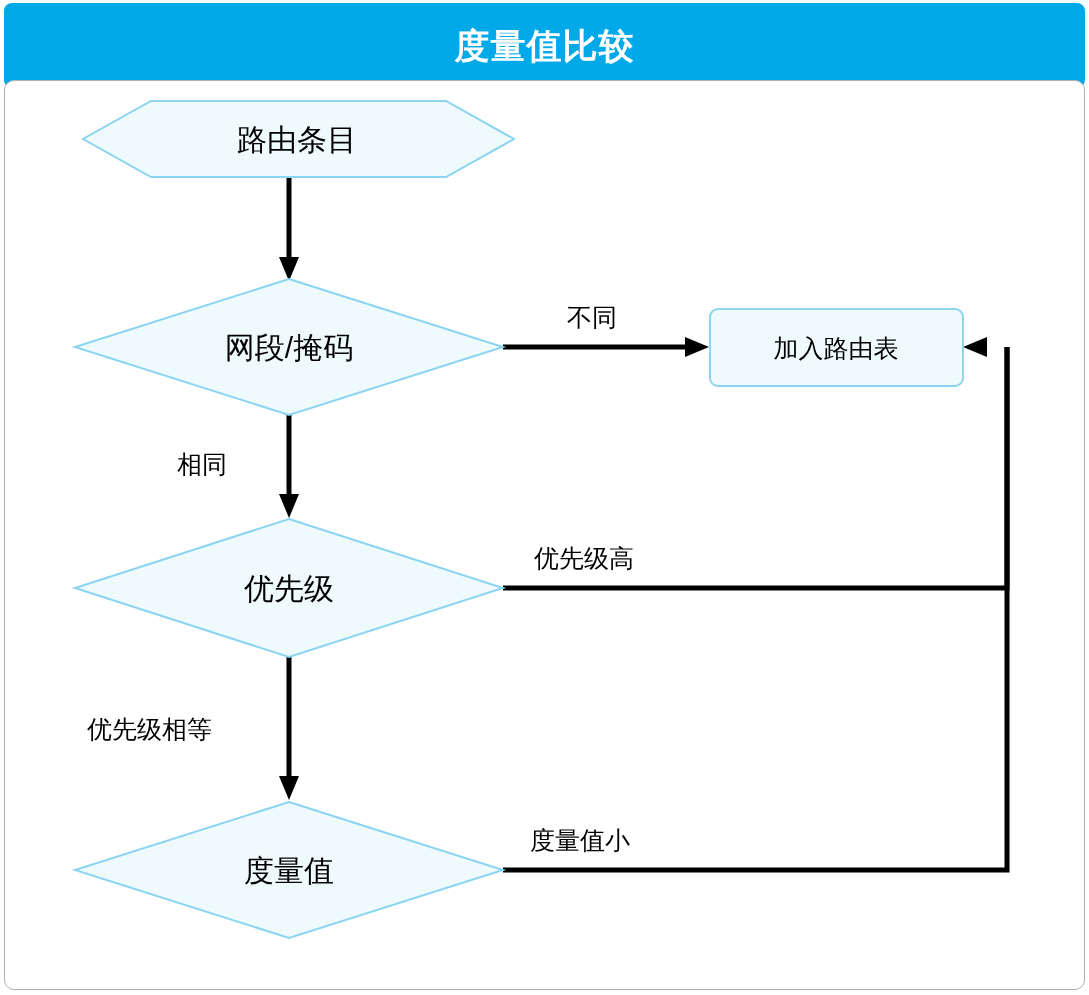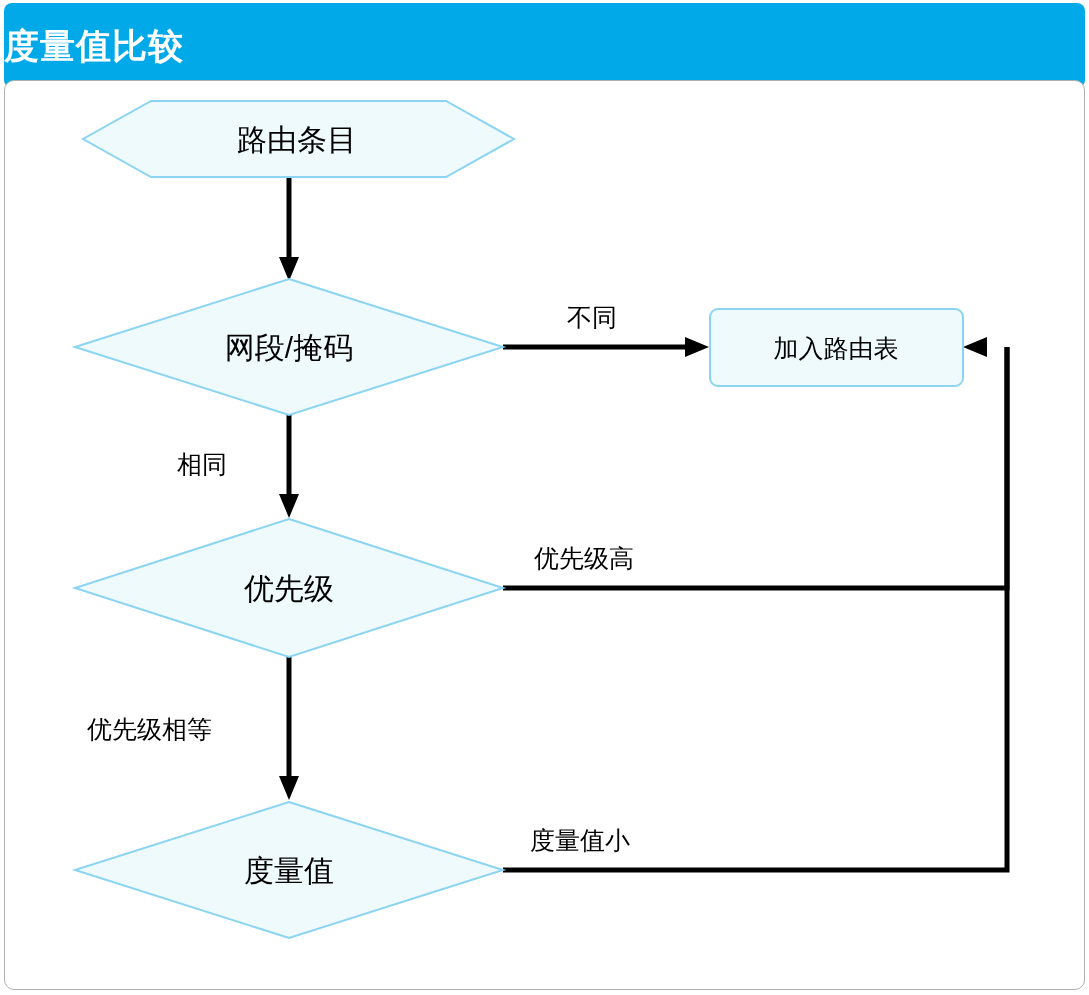--- a/index.html
+++ b/index.html
@@ -21,21 +21,21 @@
   .title-bar {
     position: absolute;
     left: 4px;
     top: 3px;
     width: 1081px;
     height: 85px;
     background: #02a9e9;
     border-radius: 8px;
     display: flex;
     align-items: center;
-    justify-content: flex-start;
+    justify-content: center;
     box-sizing: border-box;
   }
   .title-text {
     color: #ffffff;
     font-size: 35px;
     font-weight: bold;
     letter-spacing: 1px;
     line-height: 1;
     font-family: "Liberation Sans", "DejaVu Sans", sans-serif;
   }

